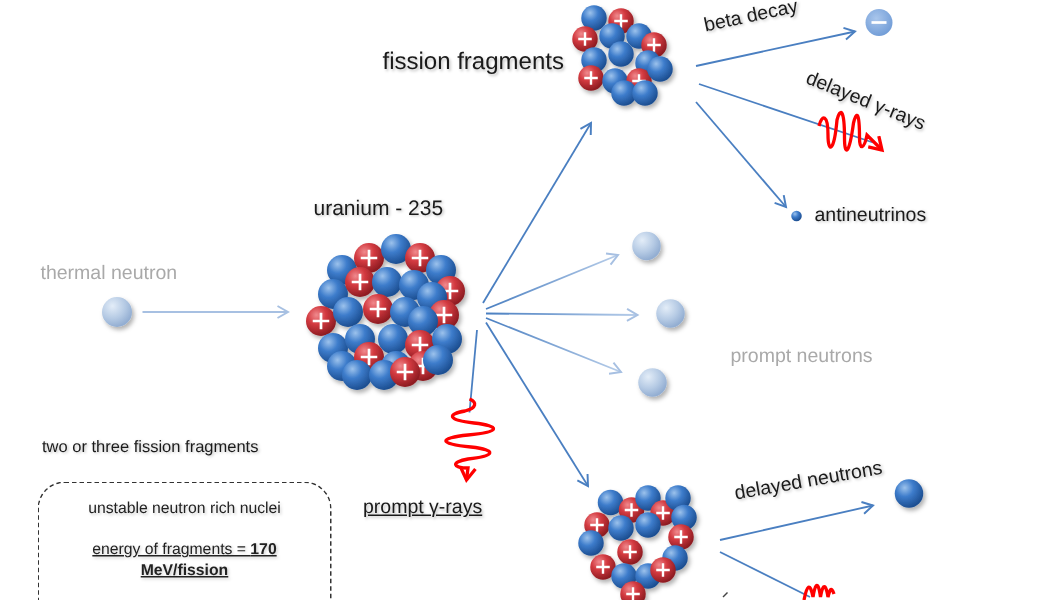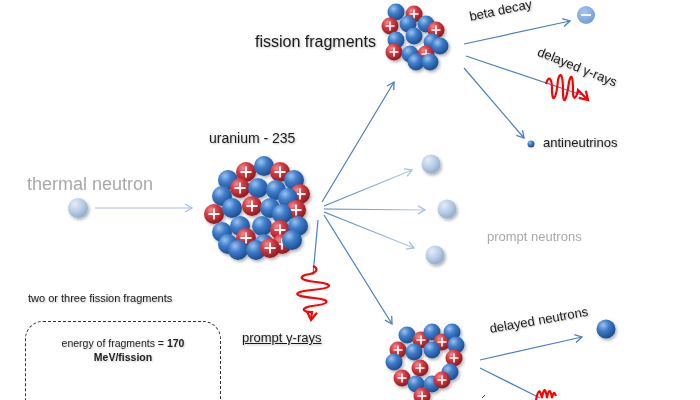--- a/index.html
+++ b/index.html
@@ -7,21 +7,21 @@
          font-family:"Liberation Sans", "DejaVu Sans", sans-serif; }
   .lbl { position:absolute; white-space:nowrap; color:#1a1a1a; font-size:13px;
          text-shadow: 1px 1px 2px rgba(0,0,0,0.25); }
   .lbl.faded { color:#a9a9a9; text-shadow:none; }
   svg#diagram { position:absolute; left:0; top:0; }
   .box { position:absolute; left:25px; top:321px; width:196px; height:100px;
          border:1.5px dashed #333; border-radius:18px; box-sizing:border-box;
          text-align:center; font-size:10.5px; color:#222;
          text-shadow: 1px 1px 2px rgba(0,0,0,0.2); }
   .box .line1 { margin-top:11px; }
-  .box .line2 { margin-top:14px; line-height:14px; }
+  .box .line2 { margin-top:14px; line-height:14px;text-decoration:underline; }
   .box b { font-weight:bold; }
 </style>
 </head>
 <body>
 
 <svg id="diagram" width="700" height="400" viewBox="0 0 700 400">
   <defs>
     <radialGradient id="gBlue" cx="35%" cy="30%" r="70%">
       <stop offset="0%" stop-color="#9cc2ec"></stop>
       <stop offset="45%" stop-color="#3d7ccb"></stop>
@@ -185,29 +185,30 @@
 
   <line x1="480" y1="360" x2="582" y2="337" stroke="#4a7fc1" stroke-width="1.2" marker-end="url(#arrBlue)"></line>
   <g filter="url(#shadow)">
     <circle cx="606" cy="329" r="9.5" fill="url(#gBlue)"></circle>
   </g>
   <line x1="480" y1="368" x2="540" y2="398" stroke="#4a7fc1" stroke-width="1.2"></line>
   <path d="M536,400 C538,390 540,388 542,398 C543,392 545,384 547,398 C548,392 550,386 552,398 C553,394 554,390 556,396" fill="none" stroke="#ff0000" stroke-width="2.2"></path>
   <path d="M482,398 l3,-3" stroke="#444" stroke-width="1"></path>
 </svg>
 
-<div class="lbl faded" style="left:27px; top:174px; font-size:18px;text-align:right;">thermal neutron</div>
+<div class="lbl faded" style="left:27px; top:174px; font-size:13px;text-align:right;">thermal neutron</div>
 <div class="lbl" style="left:209px; top:130px; font-size:14px;">uranium - 235</div>
 <div class="lbl" style="left:255px; top:33px; font-size:16px;">fission fragments</div>
 <div class="lbl" style="left:471px; top:9px; font-size:13px; transform:rotate(-12deg); transform-origin:left bottom;">beta decay</div>
 <div class="lbl" style="left:541px; top:44px; font-size:13px; transform:rotate(22deg); transform-origin:left top;">delayed γ-rays</div>
 <div class="lbl" style="left:543px; top:135px; font-size:13px;">antineutrinos</div>
 <div class="lbl faded" style="left:487px; top:201px; font-size:13px;margin-top:28px;">prompt neutrons</div>
 <div class="lbl" style="left:242px; top:330px; font-size:13px;text-decoration:underline;">prompt γ-rays</div>
 <div class="lbl" style="left:491px; top:321px; font-size:13px; transform:rotate(-10deg); transform-origin:left bottom;">delayed neutrons</div>
 <div class="lbl" style="left:28px; top:292px; font-size:11px;">two or three fission fragments</div>
 
 <div class="box">
+  <div class="line1">unstable neutron rich nuclei</div>
   <div class="line2">
     <span>energy of fragments = </span><b>170</b><br>
     <b>MeV/fission</b>
   </div>
 </div>
 
 </body></html>

